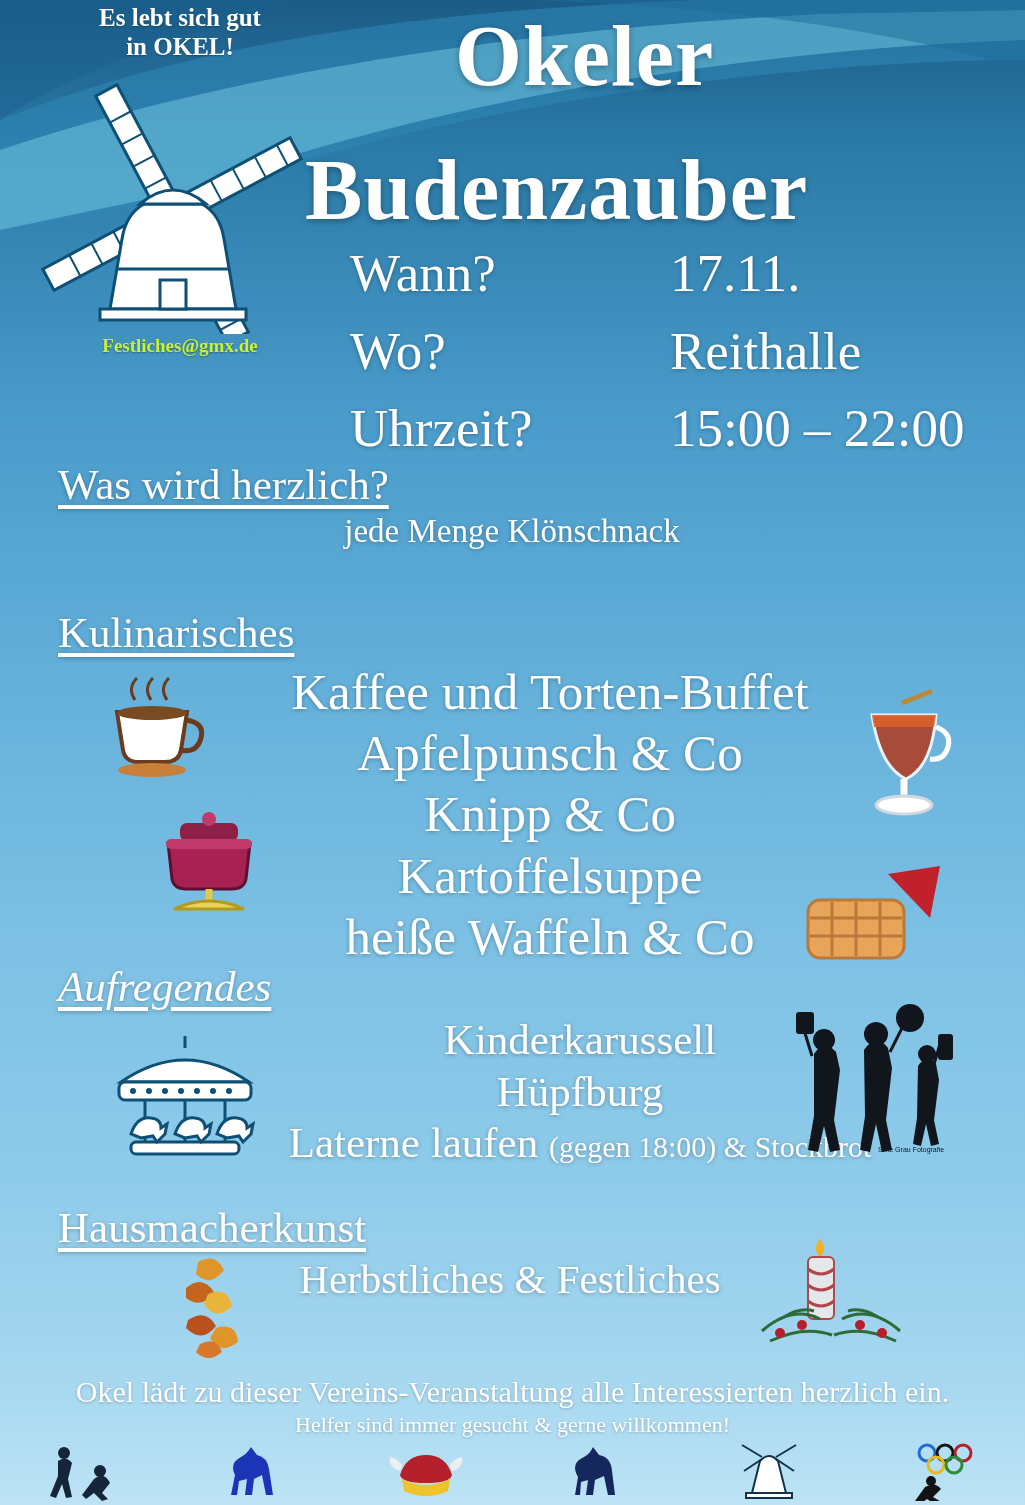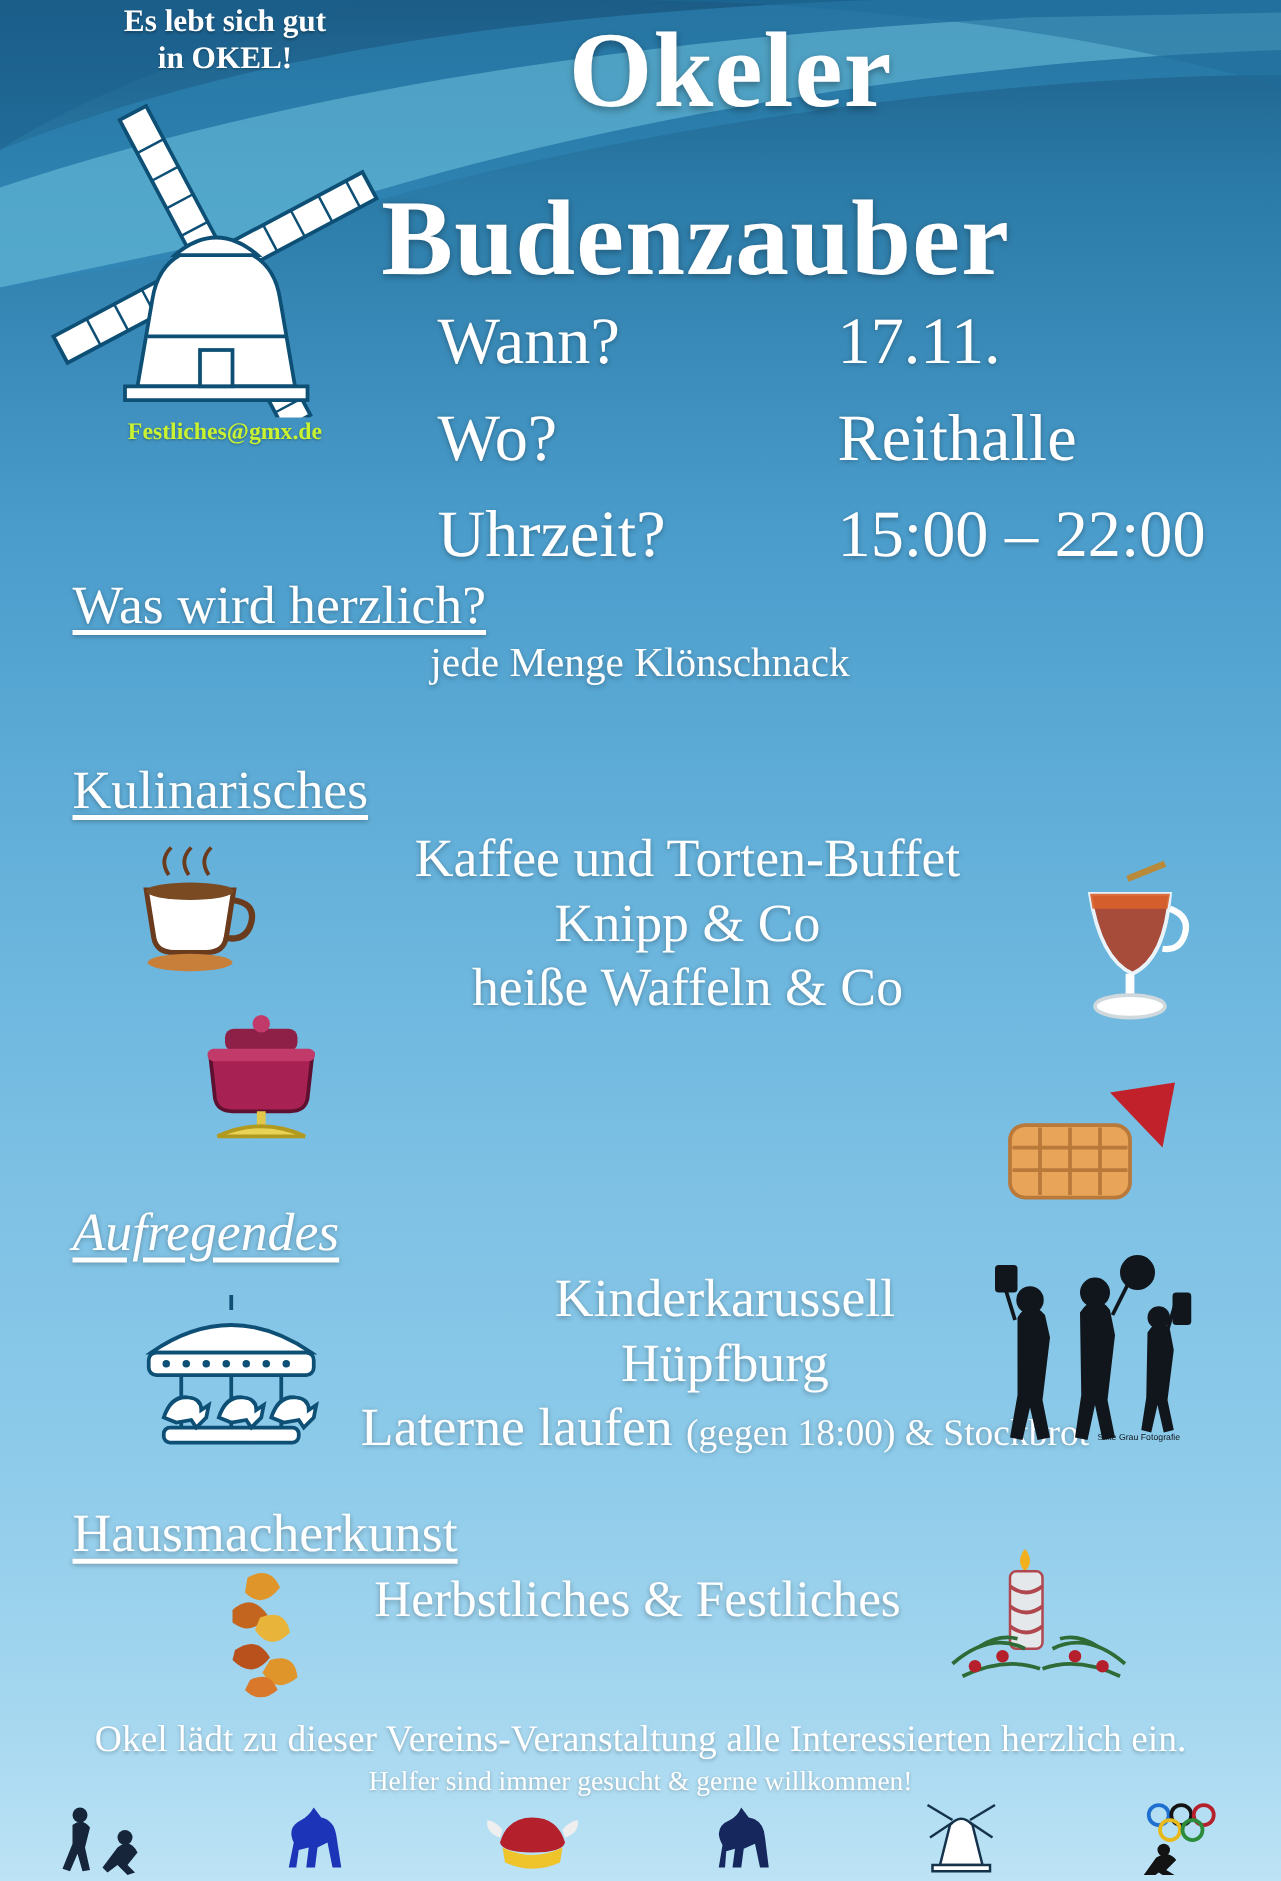--- a/index.html
+++ b/index.html
@@ -98,21 +98,21 @@
     color: #ffffff;
     text-align: center;
     text-shadow: 0 1px 4px rgba(0,0,0,.3);
   }
   .lines div { line-height: 1.2; }
 
   #offer-head { left: 58px; top: 460px; }
   #offer-lines { left: 192px; top: 512px; width: 640px; font-size: 33px; }
 
   #kuli-head { left: 58px; top: 608px; }
-  #kuli-lines { left: 230px; top: 662px; width: 640px; font-size: 43px; }
+  #kuli-lines { left: 230px; top: 662px; width: 640px; font-size: 51px; }
 
   #auf-head { left: 58px; top: 962px; font-style: italic; }
   #auf-lines { left: 230px; top: 1014px; width: 700px; font-size: 43px; }
   .small-note { font-size: 30px; }
 
   #haus-head { left: 58px; top: 1203px; }
   #haus-lines { left: 200px; top: 1255px; width: 620px; font-size: 41px; font-family: Liberation Serif, serif; }
 
   .footer1 {
     position: absolute;
@@ -242,21 +242,23 @@
   </div>
 
   <div class="section-head" id="offer-head">Was wird herzlich?</div>
   <div class="lines" id="offer-lines">
     <div>jede Menge Klönschnack</div>
   </div>
 
   <div class="section-head" id="kuli-head">Kulinarisches</div>
   <div class="lines" id="kuli-lines">
     <div>Kaffee und Torten-Buffet</div>
+    <div>Apfelpunsch &amp; Co</div>
     <div>Knipp &amp; Co</div>
+    <div>Kartoffelsuppe</div>
     <div>heiße Waffeln &amp; Co</div>
   </div>
 
   <div class="deco" id="coffee-icon">
     <svg width="120" height="110" viewBox="0 0 120 110">
       <g fill="none" stroke="#6b3b1e" stroke-width="3">
         <path d="M40,28 q-8,-12 2,-22"></path>
           <path d="M56,28 q-8,-12 2,-22"></path>
           <path d="M72,28 q-8,-12 2,-22"></path>
       </g>

